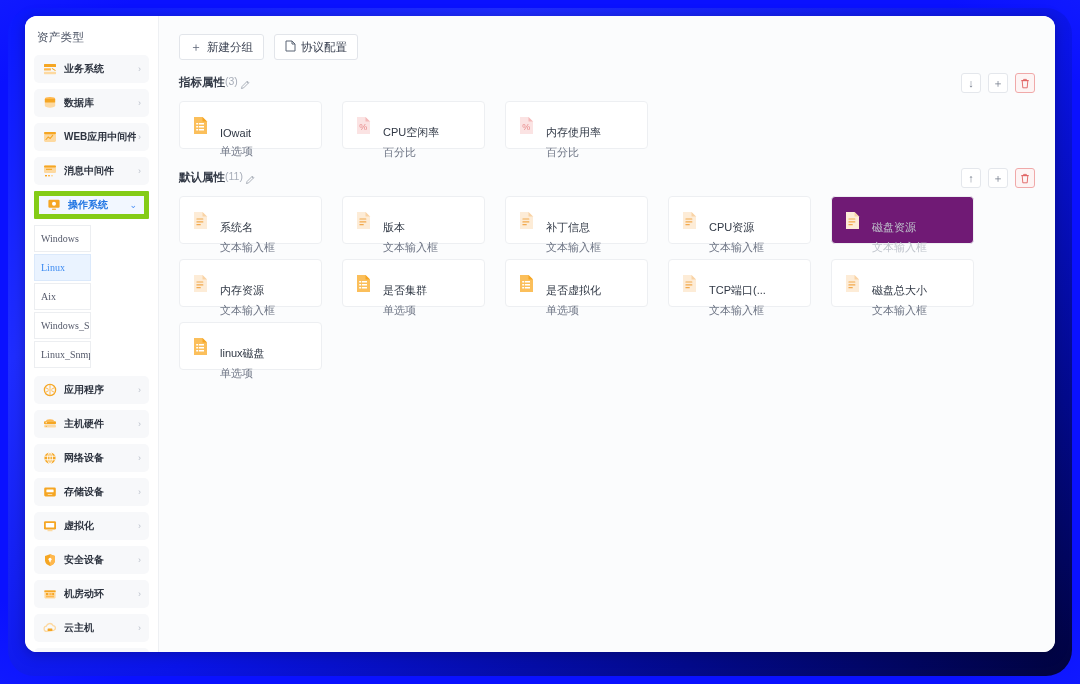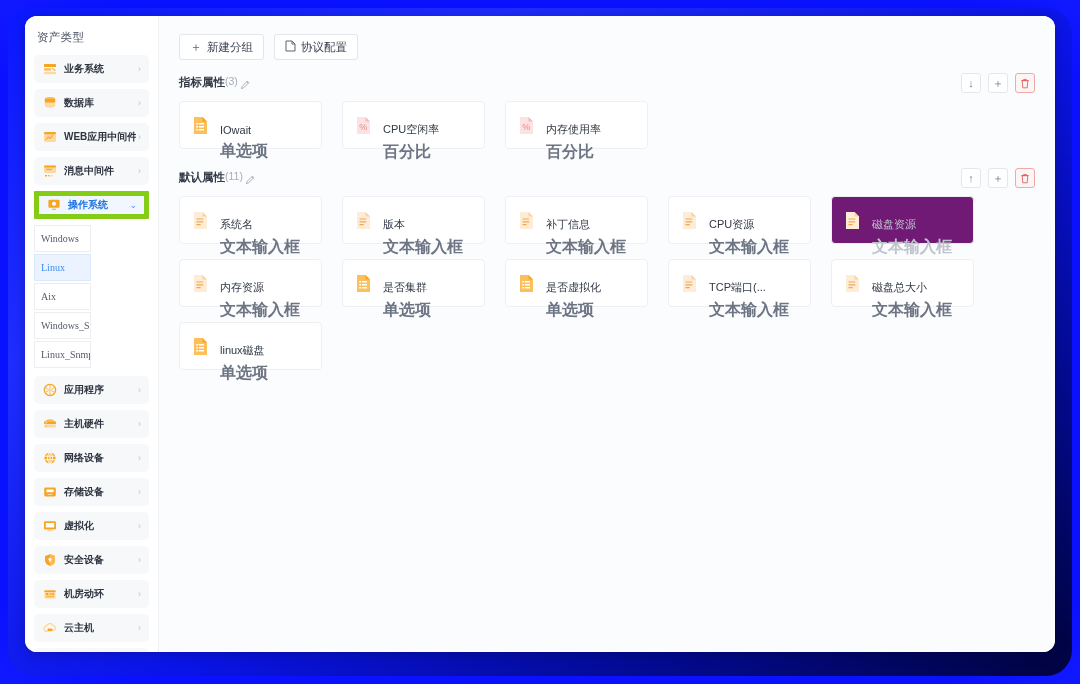--- a/index.html
+++ b/index.html
@@ -238,24 +238,23 @@
   }
   .card-text { display: flex; flex-direction: column; gap: 5px; overflow: hidden; margin-top: 35px; }
   .card-name {
     font-size: 11px;
     color: #303845;
     white-space: nowrap;
     overflow: hidden;
     text-overflow: ellipsis;
   }
   .card-type {
-    font-size: 16px;
+    font-size: 11px;
     color: #6d7484;
     white-space: nowrap;
-    font-weight: bold;
   }
   .card.disabled .card-name, .card.disabled .card-type { color: #bfc4cc; }
 </style>
 </head>
 <body>
 
 <div id="frame">
   <div id="frame-inner"></div>
   <div id="app">
 

